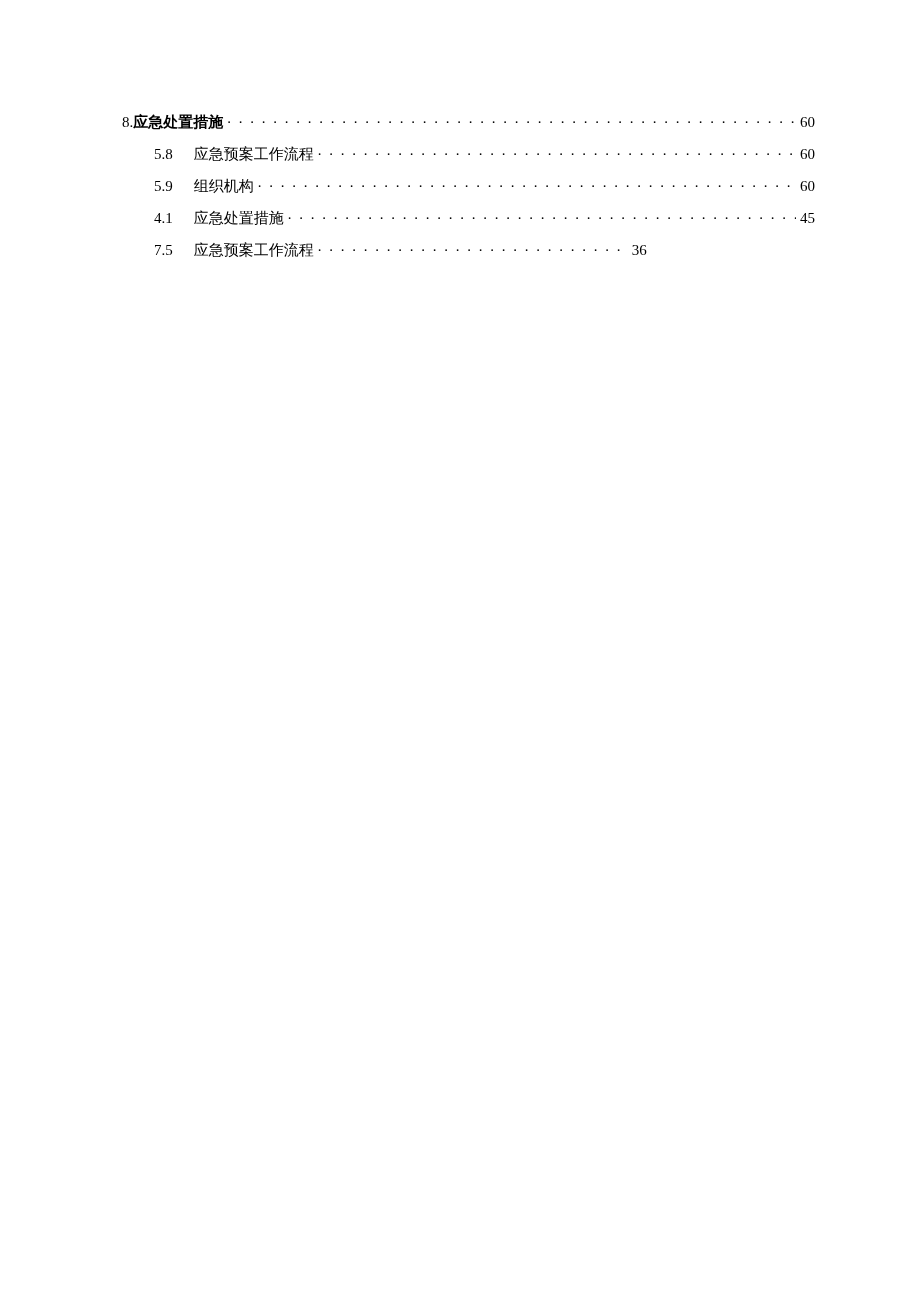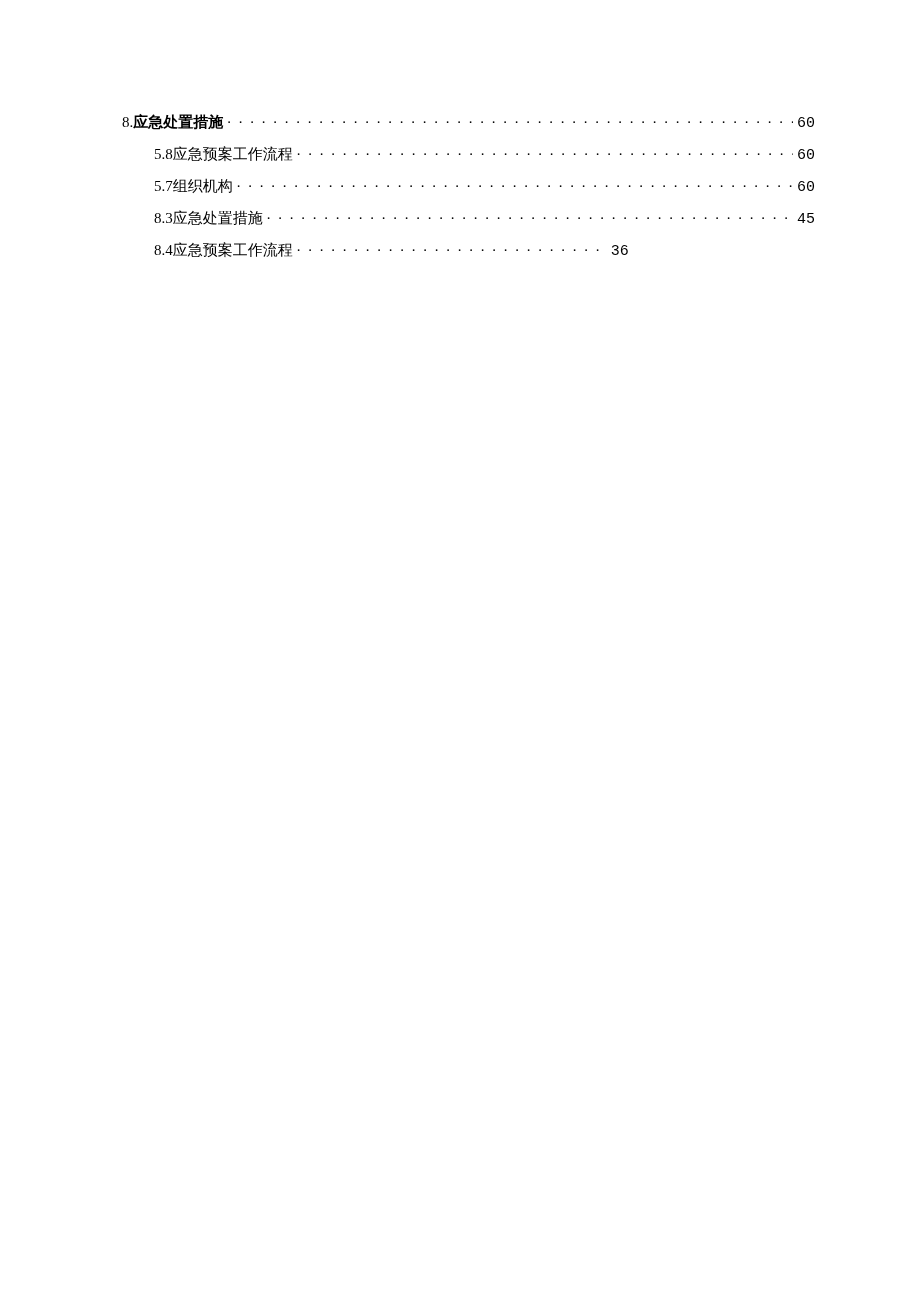--- a/index.html
+++ b/index.html
@@ -28,21 +28,21 @@
       margin-left: 0;
     }
     .toc-line.level2 {
       margin-left: 32px;
     }
     .toc-num {
       flex: 0 0 auto;
     }
     .toc-title {
       flex: 0 0 auto;
-      margin-left: 0;
+      margin-left: 21px;
     }
     .toc-title.nogap {
       margin-left: 0;
       font-weight: bold;
     }
     .toc-dots {
       flex: 1 1 auto;
       overflow: hidden;
       letter-spacing: 2px;
       margin-left: 4px;
@@ -58,21 +58,20 @@
       bottom: 0;
       overflow: hidden;
       white-space: nowrap;
     }
     .toc-dots.short {
       flex: 0 0 auto;
       width: 310px;
     }
     .toc-page {
       flex: 0 0 auto;
-      font-family: Liberation Mono, monospace;
     }
     .toc-line.short-line .toc-tail {
       flex: 1 1 auto;
     }
   </style>
 </head>
 <body>
 
 <div class="toc-line level1">
   <span class="toc-num">8.</span>
@@ -82,32 +81,32 @@
 </div>
 
 <div class="toc-line level2">
   <span class="toc-num">5.8</span>
   <span class="toc-title">应急预案工作流程</span>
   <span class="toc-dots"></span>
   <span class="toc-page">60</span>
 </div>
 
 <div class="toc-line level2">
-  <span class="toc-num">5.7</span>
+  <span class="toc-num">5.9</span>
   <span class="toc-title">组织机构</span>
   <span class="toc-dots"></span>
   <span class="toc-page">60</span>
 </div>
 
 <div class="toc-line level2">
-  <span class="toc-num">8.3</span>
+  <span class="toc-num">4.1</span>
   <span class="toc-title">应急处置措施</span>
   <span class="toc-dots"></span>
   <span class="toc-page">45</span>
 </div>
 
 <div class="toc-line level2 short-line">
-  <span class="toc-num">8.4</span>
+  <span class="toc-num">7.5</span>
   <span class="toc-title">应急预案工作流程</span>
   <span class="toc-dots short"></span>
   <span class="toc-page">36</span>
   <span class="toc-tail"></span>
 </div>
 
 </body></html>

